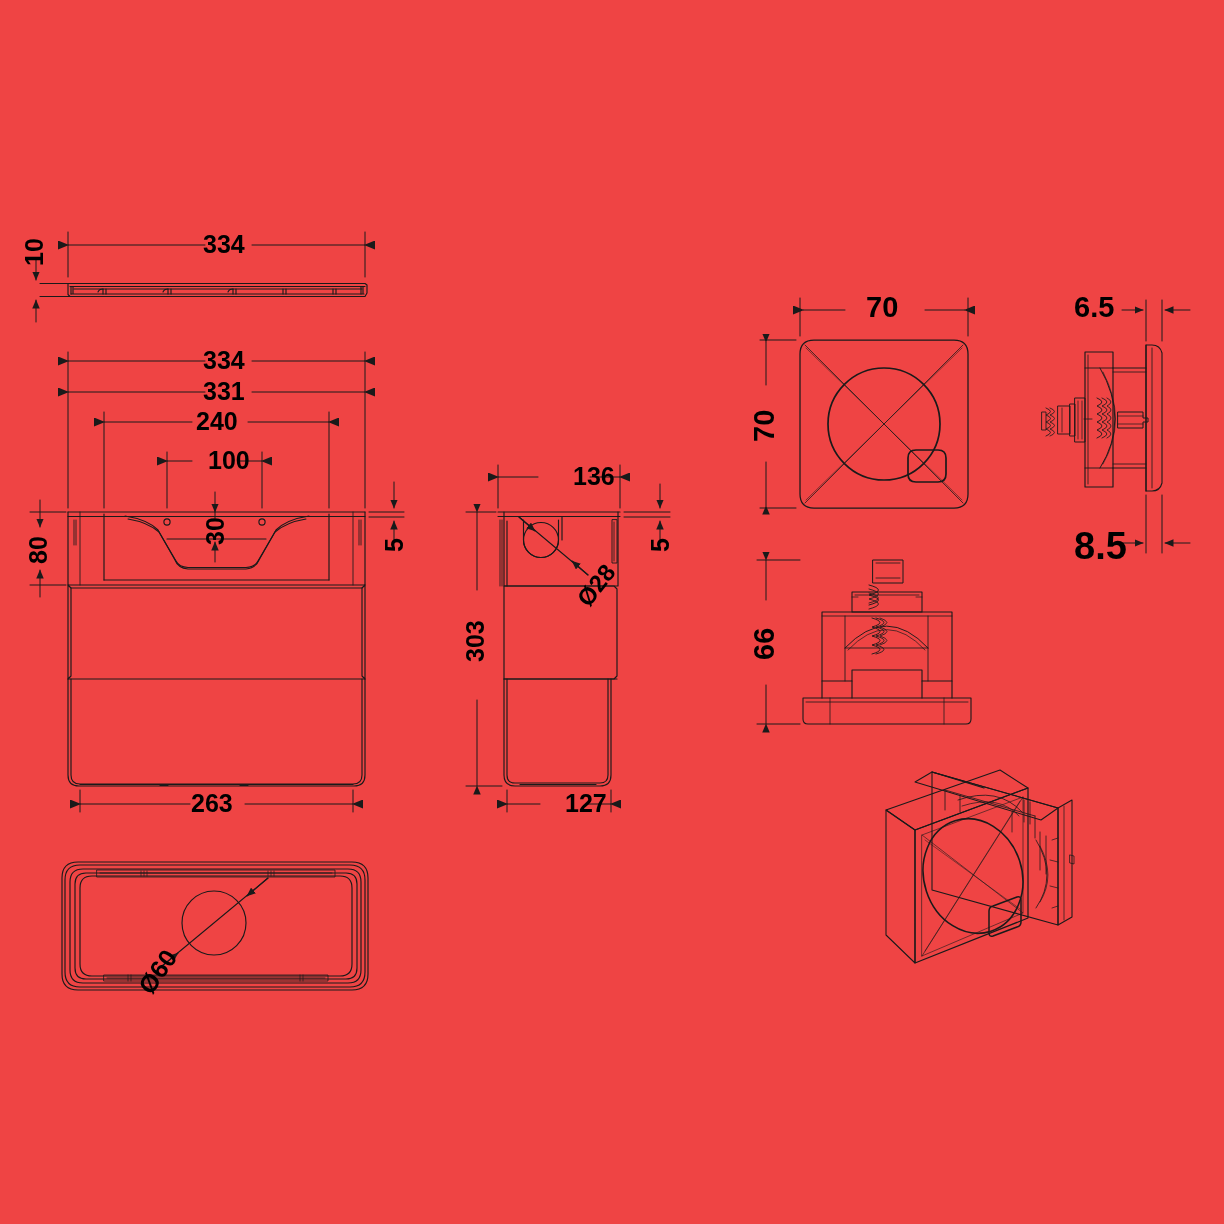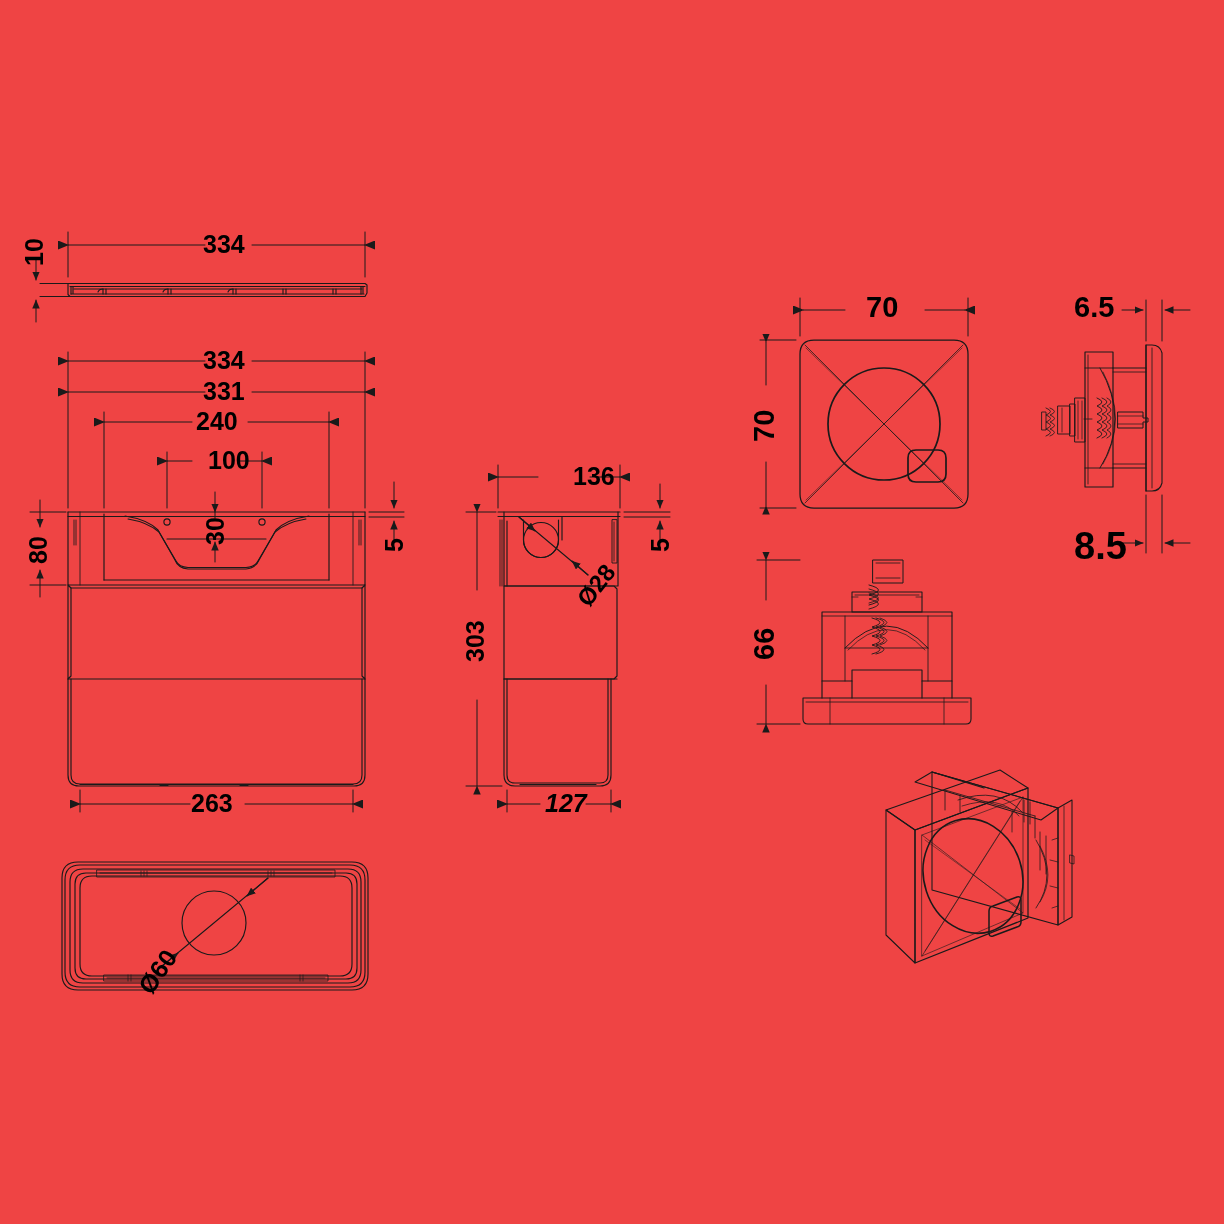--- a/index.html
+++ b/index.html
@@ -449,21 +449,21 @@
   <div class="dimtxt big" style="left:196px;top:409px;">240</div>
   <div class="dimtxt big" style="left:208px;top:448px;text-align:center;">100</div>
   <div class="dimtxt big rot90" style="left:203px;top:545px;">30</div>
   <div class="dimtxt big rot90" style="left:26px;top:564px;">80</div>
   <div class="dimtxt big rot90" style="left:382px;top:552px;">5</div>
   <div class="dimtxt big" style="left:191px;top:791px;">263</div>
 
   <div class="dimtxt big" style="left:541px;top:464px;margin-left:32px;">136</div>
   <div class="dimtxt big rot90" style="left:463px;top:662px;">303</div>
   <div class="dimtxt big rot90" style="left:648px;top:552px;">5</div>
-  <div class="dimtxt big" style="left:545px;top:791px;font-style:italic;">127</div>
+  <div class="dimtxt big" style="left:565px;top:791px;">127</div>
   <div class="dimtxt rotdiag" style="left:573px;top:596px;font-size:24px;">Ø28</div>
 
   <div class="dimtxt rotdiag2" style="left:134px;top:984px;font-size:25px;">Ø60</div>
 
   <div class="dimtxt" style="left:866px;top:293px;font-size:29px;">70</div>
   <div class="dimtxt rot90" style="left:750px;top:442px;font-size:29px;">70</div>
 
   <div class="dimtxt" style="left:1074px;top:293px;font-size:29px;">6.5</div>
   <div class="dimtxt" style="left:1074px;top:527px;font-size:38px;">8.5</div>
 

